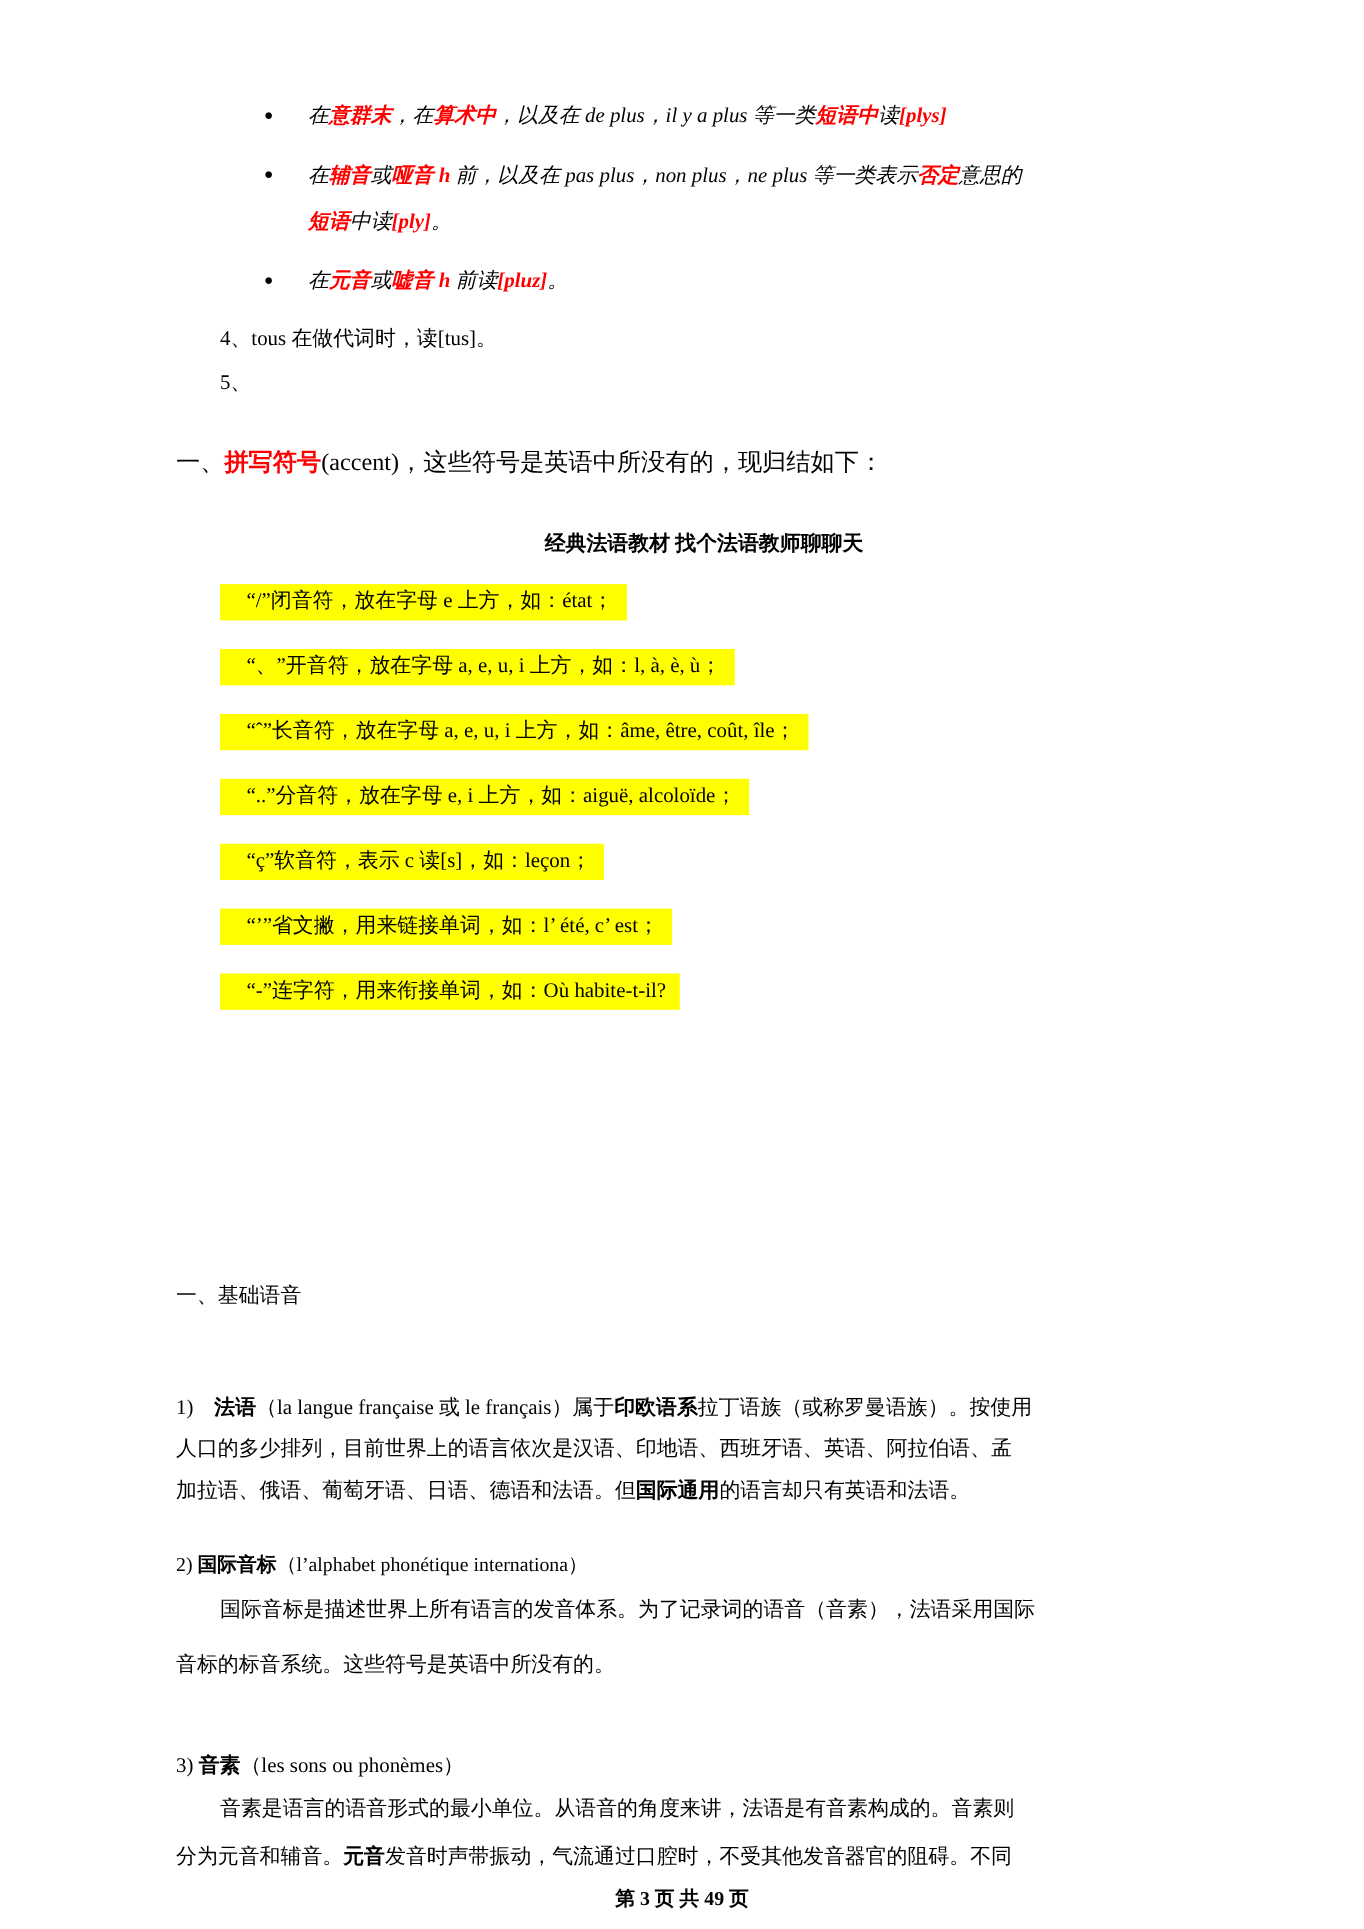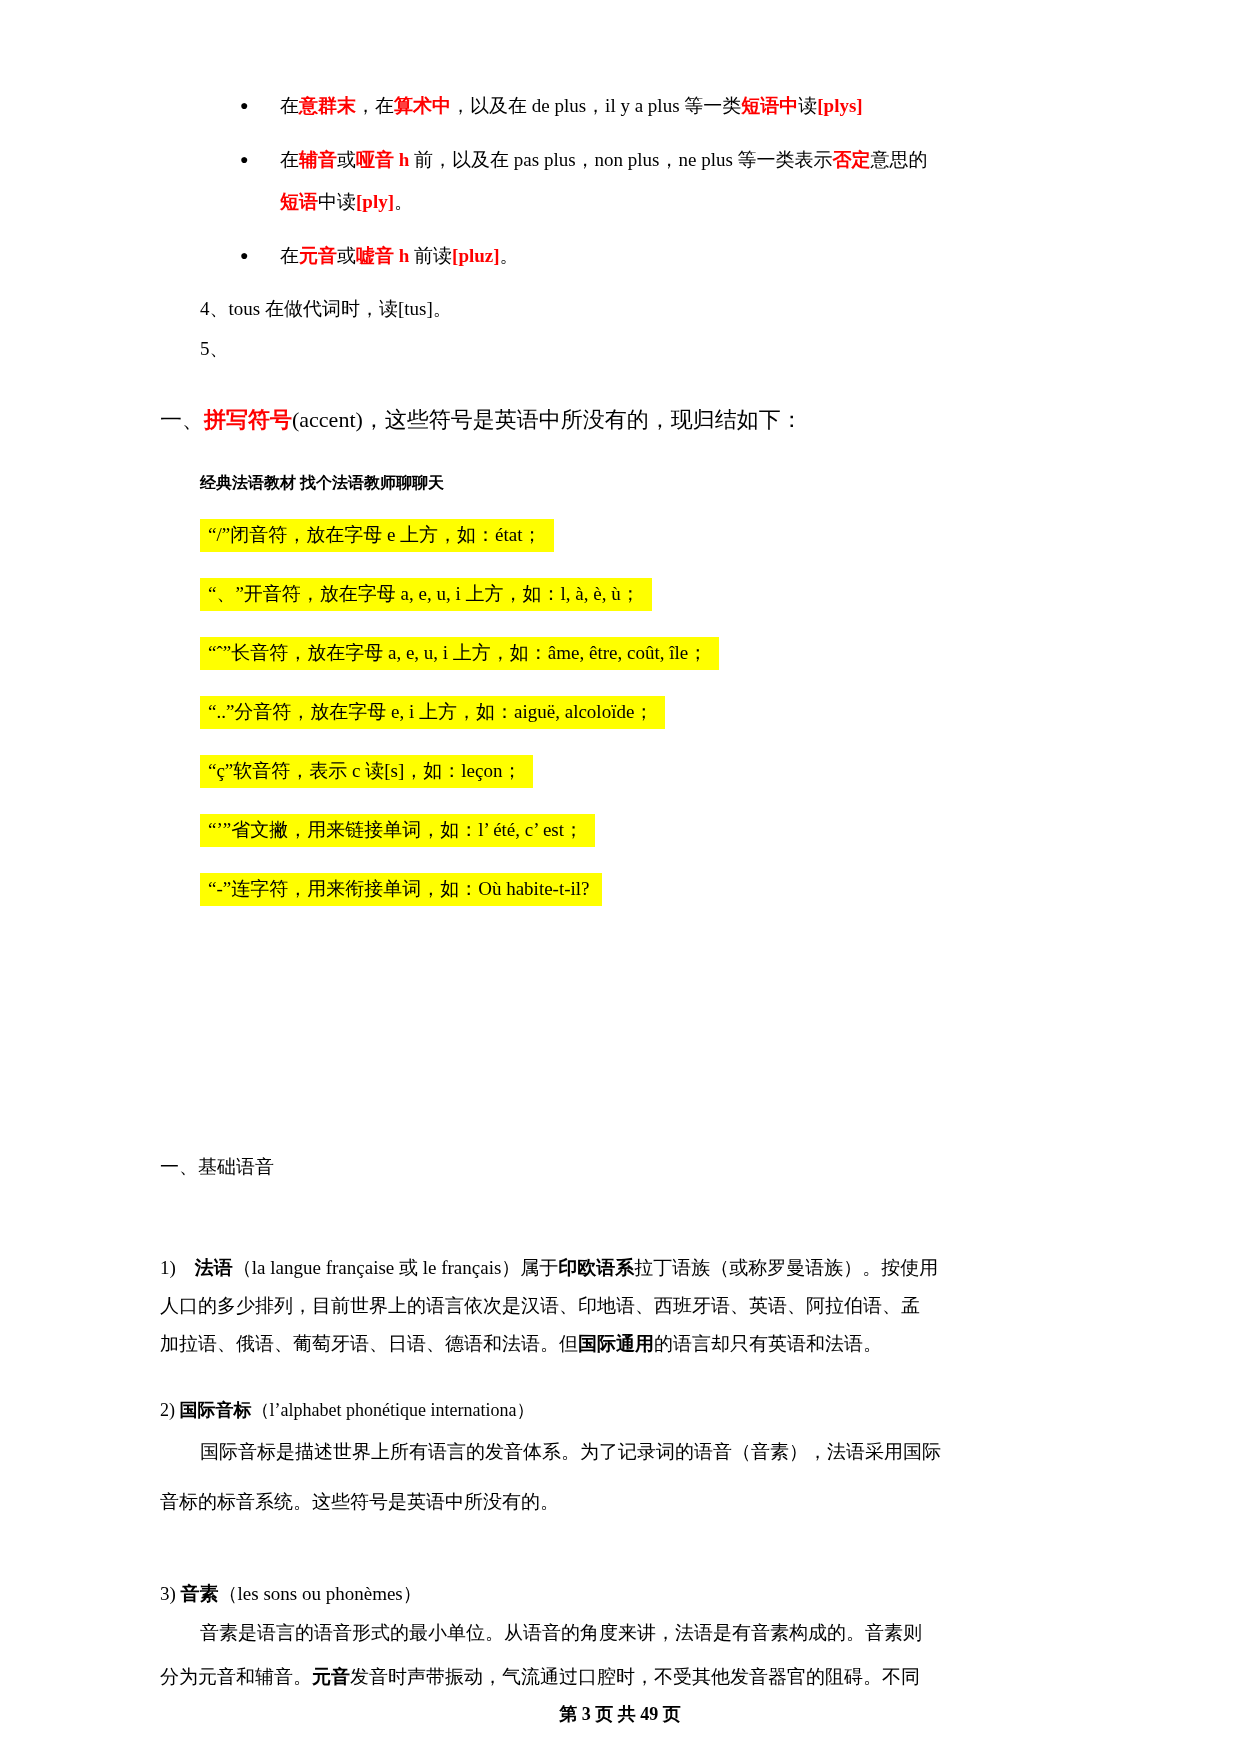--- a/index.html
+++ b/index.html
@@ -15,35 +15,35 @@
     padding:85px 160px 0 160px;
     overflow:hidden;
     background:#ffffff;
   }
   .r { color:#ff0000; font-weight:bold; }
   .b { font-weight:bold; }
 
   .bullets { margin-left:80px; }
   .bullet-row { display:flex; margin-bottom:12px; }
   .bullet-glyph { width:40px; font-size:14px; line-height:42px; flex:0 0 40px; }
-  .bullet-text { font-size:19px; line-height:42px; max-width:700px; }
+  .bullet-text { font-size:19px; line-height:42px; max-width:700px;font-style:italic; }
 
   .num-item { margin-left:40px; font-size:19px; line-height:40px; }
 
   .accent-heading { margin-top:36px; font-size:22px; line-height:30px; }
-  .accent-subheading { margin-top:34px; margin-left:40px; font-size:16px; line-height:28px; font-weight:bold; }
+  .accent-subheading { margin-top:46px; margin-left:40px; font-size:19px; line-height:28px; font-weight:bold;text-align:center; }
 
   .hl-list { margin-top:22px; margin-left:40px; }
   .hl-line { margin-bottom:26px; }
   .hl-line span.hl {
     display:inline-block;
     background:#ffff00;
     font-size:19px;
     line-height:24px;
-    padding:4px 12px 5px 8px;
+    padding:4px 12px 5px 24px;
   }
 
   .phonetics-heading { margin-top:247px; font-size:19px; line-height:28px;font-family:Liberation Serif, serif; }
 
   .para-1 { margin-top:68px; }
   .para-1 .pline { font-size:19px; line-height:38px; }
 
   .para-2 { margin-top:30px; }
   .para-2 .phead { font-size:18px; line-height:34px; }
   .para-2 .pline { font-size:19px; line-height:50px; }

